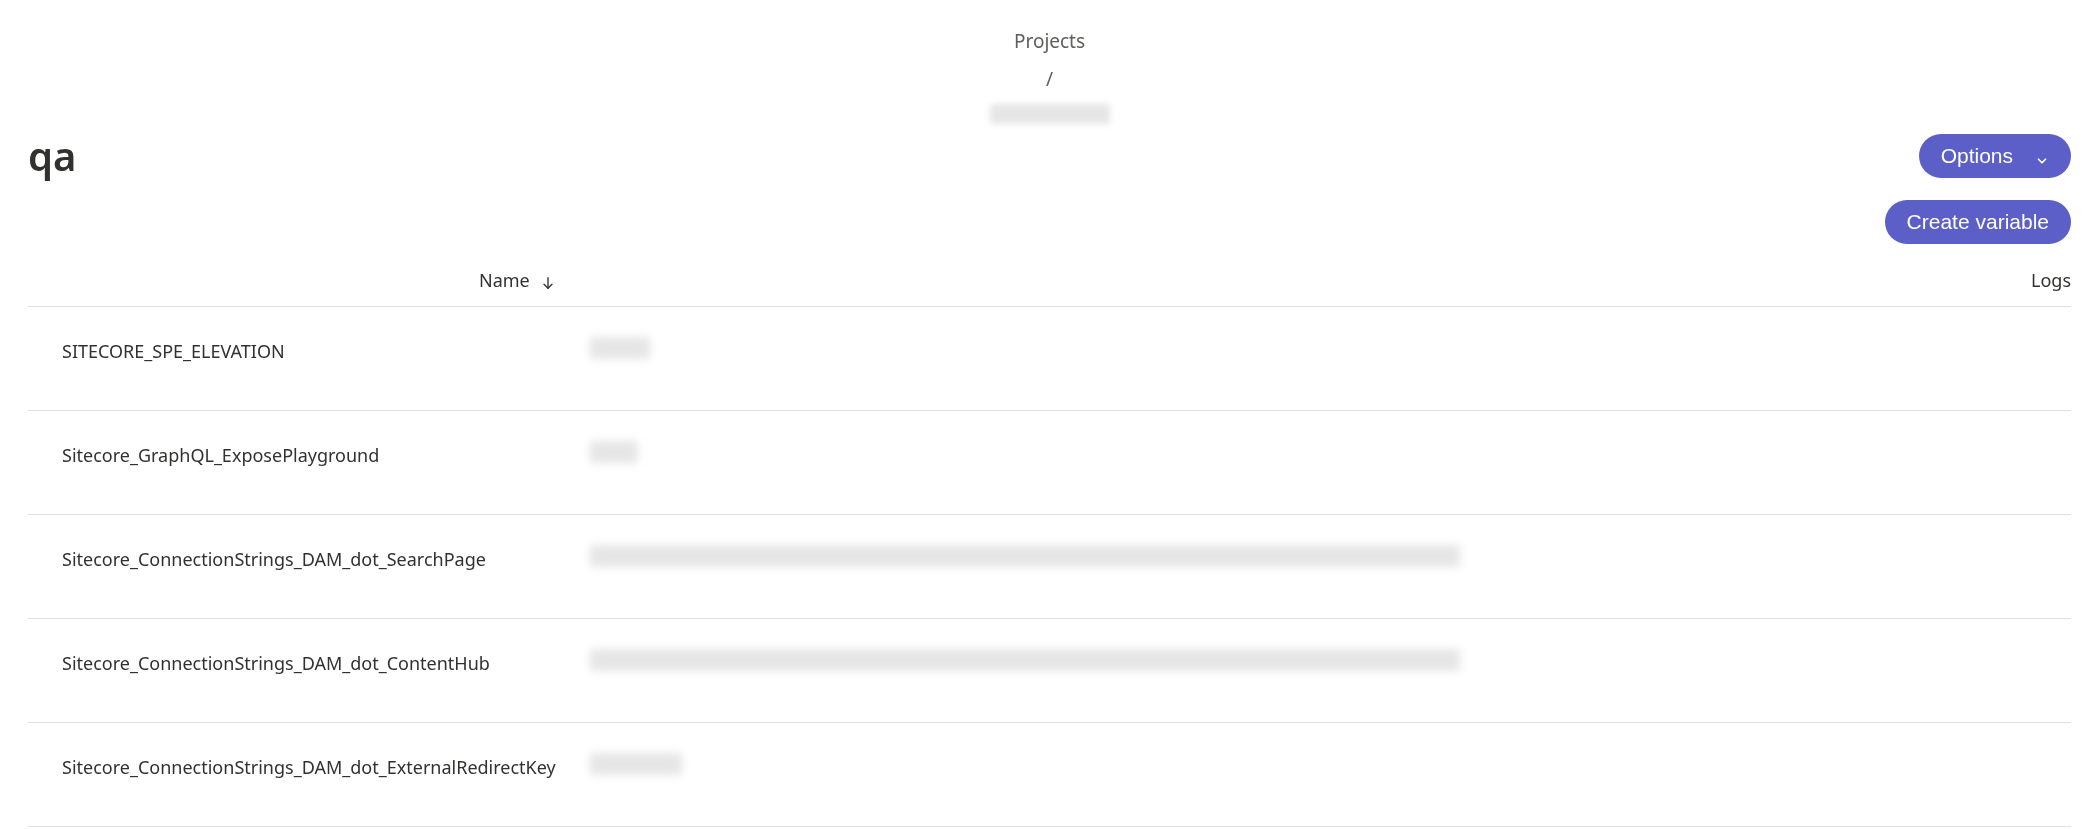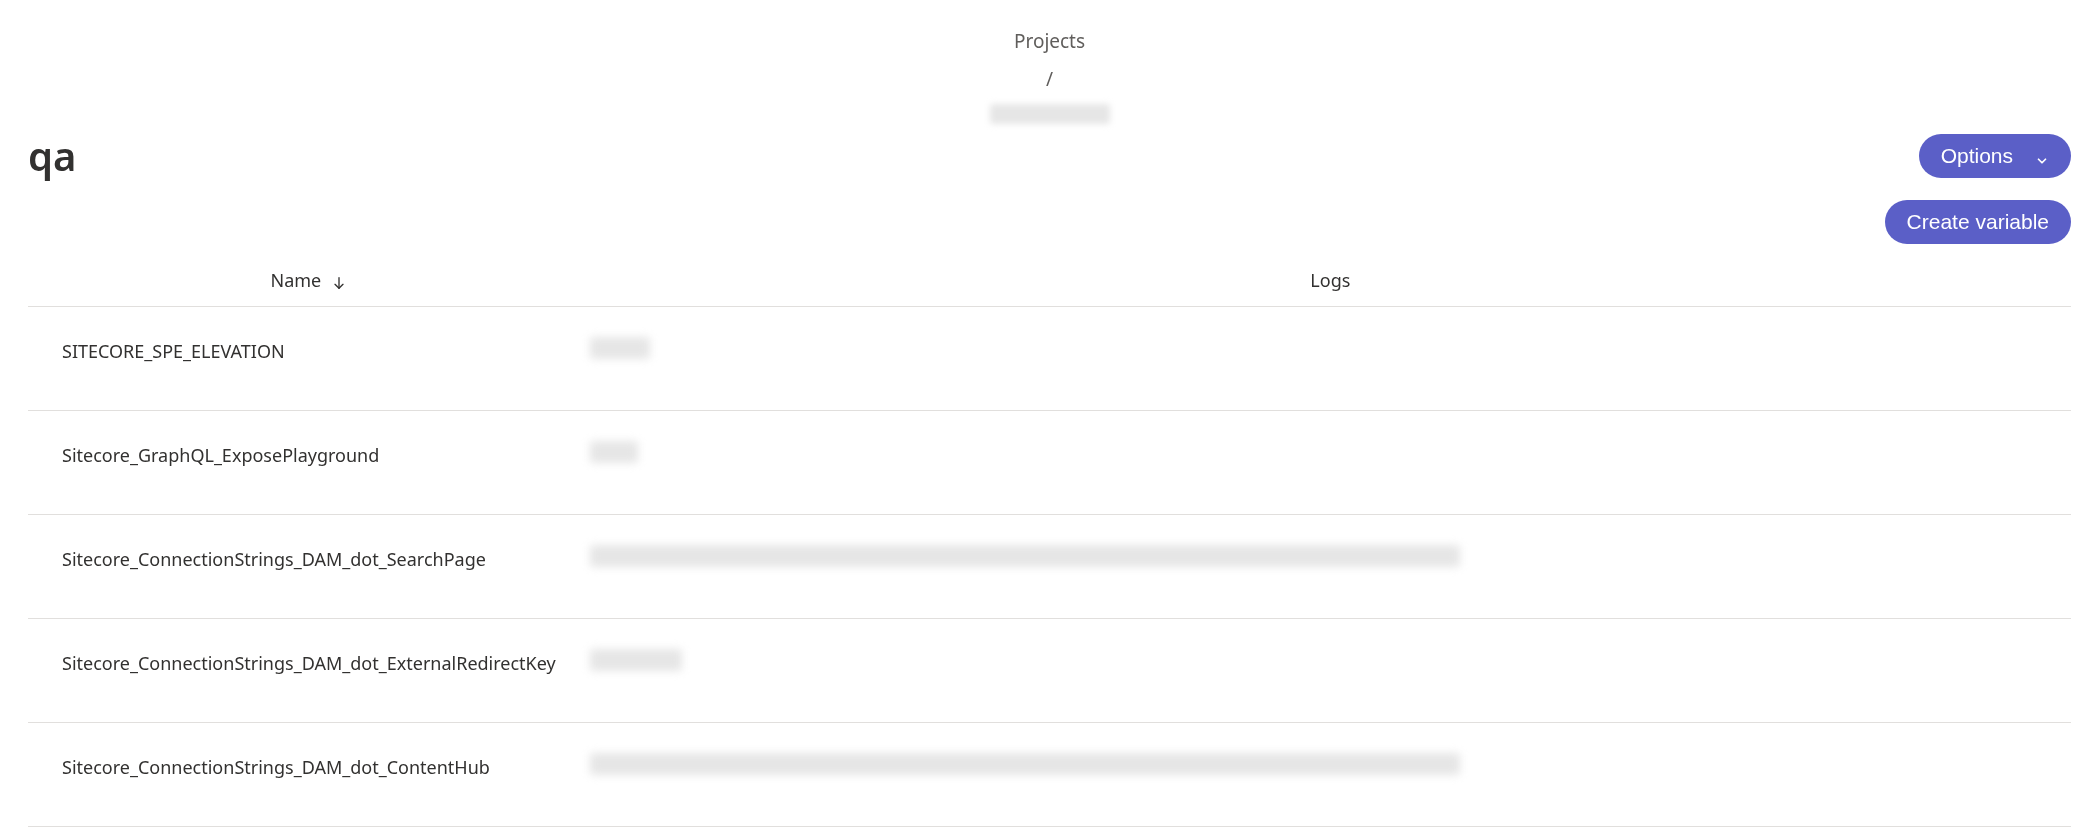--- a/index.html
+++ b/index.html
@@ -61,21 +61,21 @@
     background:var(--tab-active);
   }
   .tab.highlighted{border-color:var(--highlight);}
 
   
   .action-bar{display:flex;justify-content:flex-end;padding:22px 0 10px 0;align-items:center;}
 
   
   .tbl{width:100%;border-collapse:collapse;}
   .tbl th{
-    text-align:center;font-weight:400;color:var(--text);font-size:18px;
+    text-align:right;font-weight:400;color:var(--text);font-size:18px;
     padding:14px 0 14px 34px;border-bottom:1px solid var(--border);
   }
   .tbl th.col-name{width:500px;}
   .th-inner{display:inline-flex;align-items:center;gap:10px;}
   .sort-icon{width:16px;height:16px;display:inline-block;}
   .tbl td{
     padding:30px 0 46px 34px;border-bottom:1px solid var(--border);
     font-size:18px;vertical-align:middle;
   }
   .blur-box{
@@ -139,23 +139,23 @@
         </tr>
         <tr>
           <td>Sitecore_GraphQL_ExposePlayground</td>
           <td><span class="blur-box" style="width: 48px;"></span></td>
         </tr>
         <tr>
           <td>Sitecore_ConnectionStrings_DAM_dot_SearchPage</td>
           <td><span class="blur-box" style="width: 870px;"></span></td>
         </tr>
         <tr>
+          <td>Sitecore_ConnectionStrings_DAM_dot_ContentHub</td>
+          <td><span class="blur-box" style="width: 870px;"></span></td>
+        </tr>
+        <tr>
           <td>Sitecore_ConnectionStrings_DAM_dot_ExternalRedirectKey</td>
           <td><span class="blur-box" style="width: 92px;"></span></td>
-        </tr>
-        <tr>
-          <td>Sitecore_ConnectionStrings_DAM_dot_ContentHub</td>
-          <td><span class="blur-box" style="width: 870px;"></span></td>
         </tr>
       </tbody>
   </table>
 
 </div>
 
 </body></html>

